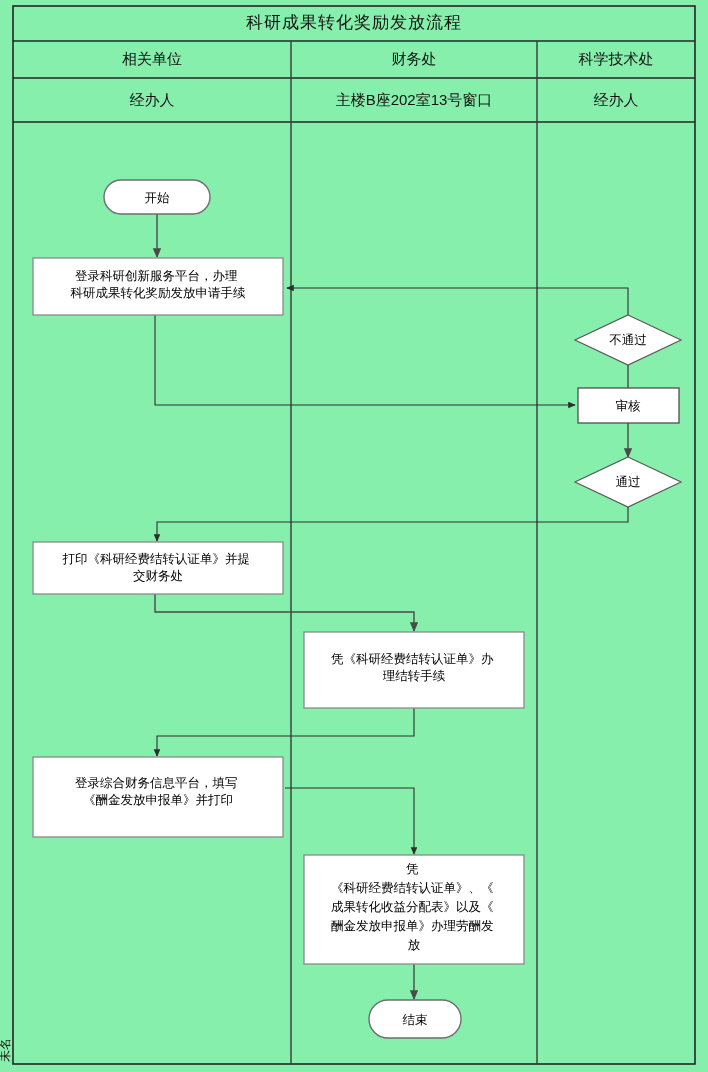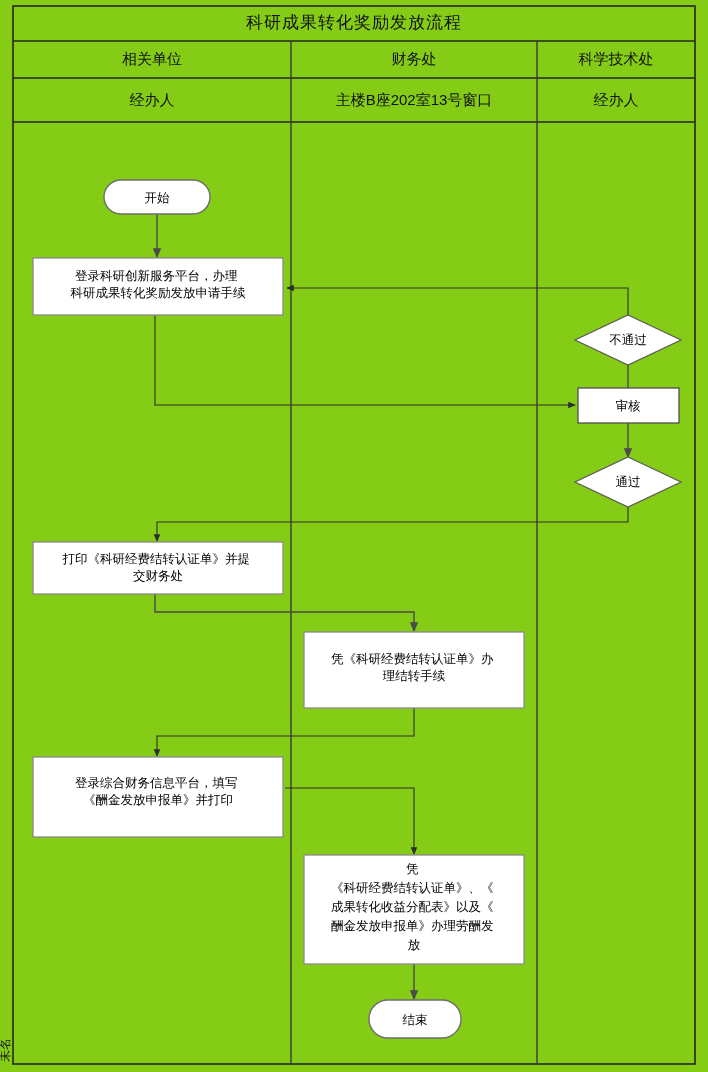--- a/index.html
+++ b/index.html
@@ -10,21 +10,21 @@
   body {
     font-family: "Liberation Sans", "DejaVu Sans", sans-serif;
     width: 708px;
     height: 1072px;
     overflow: hidden;
   }
   #page {
     position: relative;
     width: 708px;
     height: 1072px;
-    background: #84cc16;
+    background: #86efac;
   }
   svg#flow {
     position: absolute;
     left: 0;
     top: 0;
     width: 708px;
     height: 1072px;
     display: block;
   }
   .frame-line {

